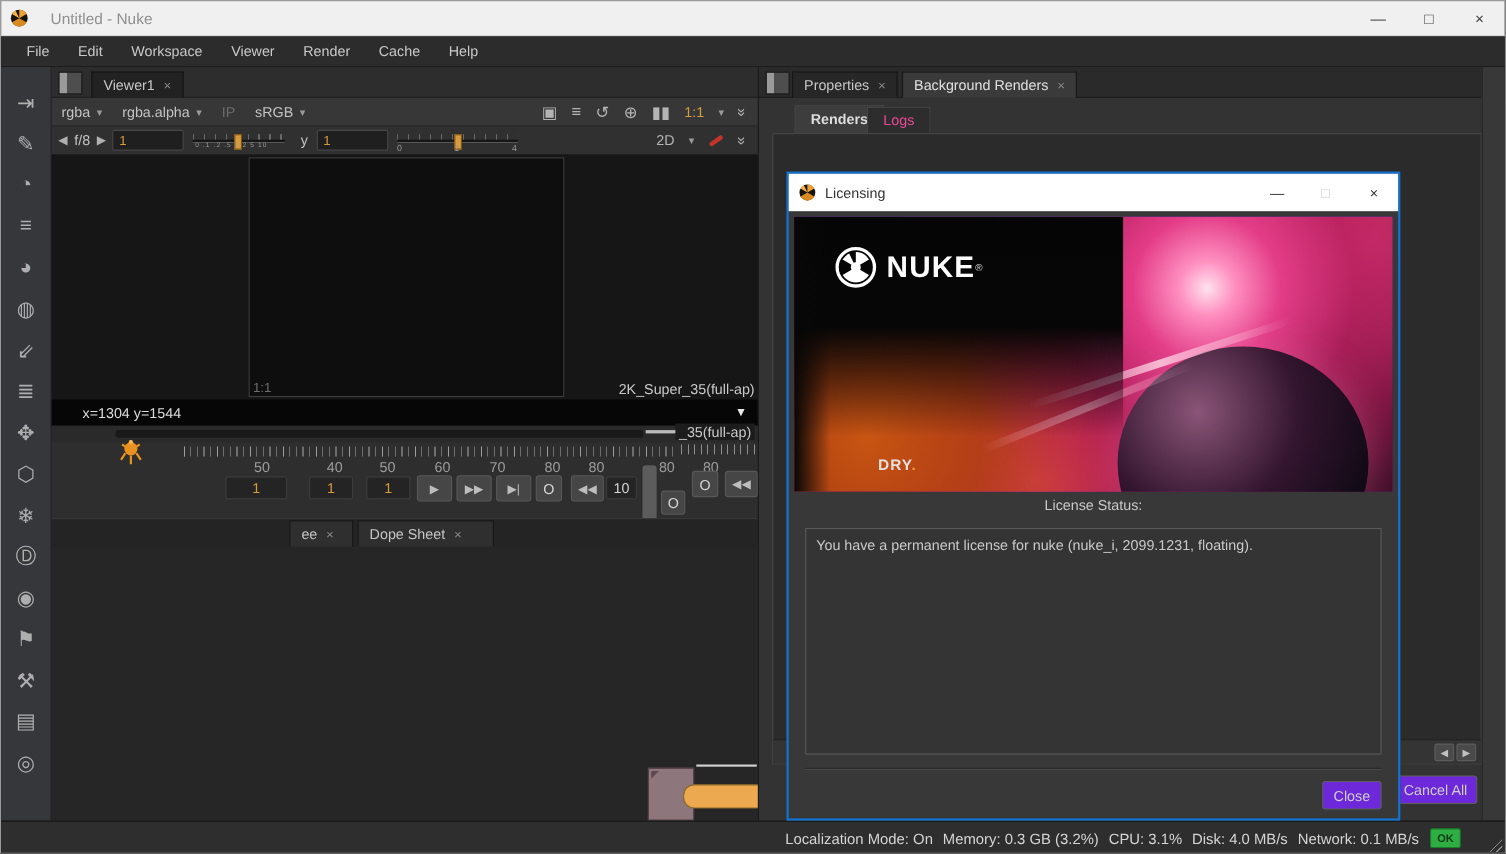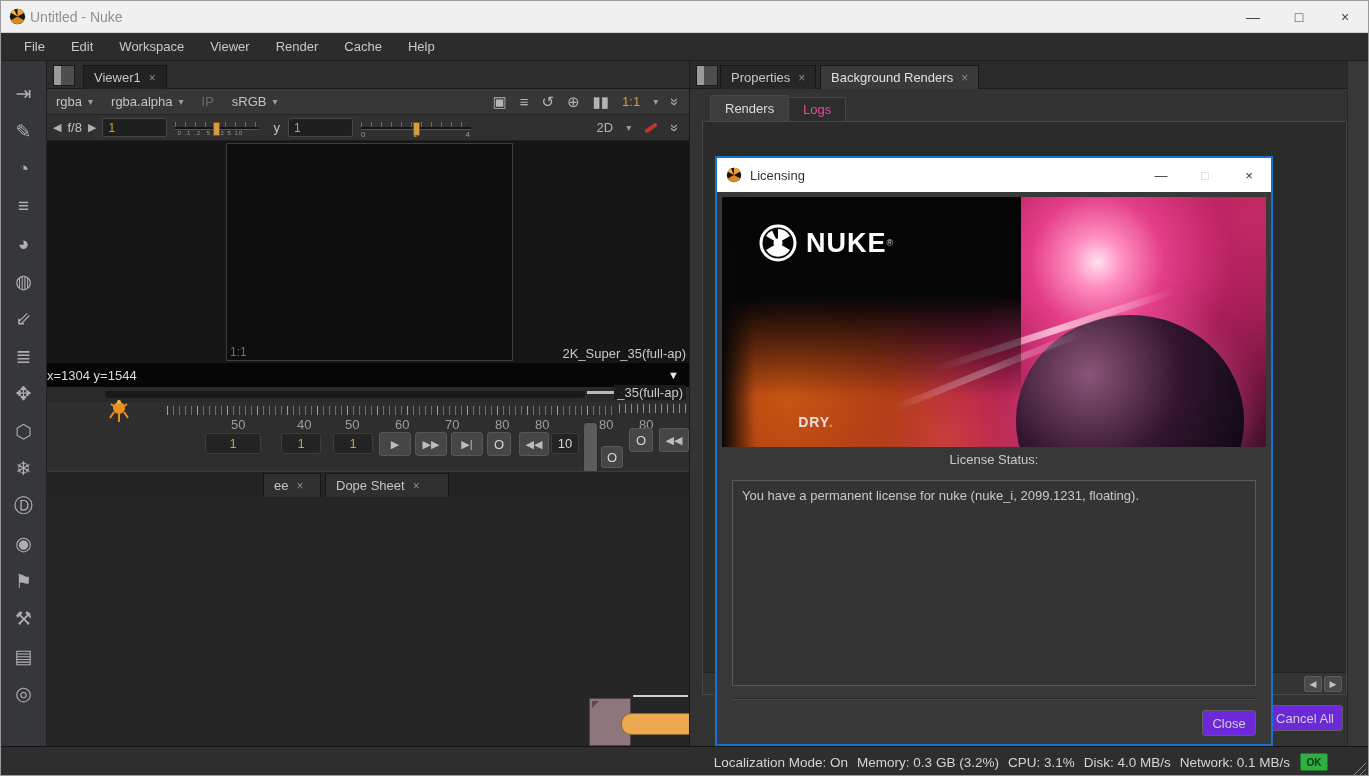--- a/index.html
+++ b/index.html
@@ -2,21 +2,21 @@
 <html><head>
 <meta charset="utf-8">
 <style>
   html,body{margin:0;padding:0;background:#555;}
   .app{position:relative;width:1369px;height:776px;background:#262626;overflow:hidden;
        font-family:"Liberation Sans",sans-serif;border:1px solid #9a9a9a;box-sizing:border-box;
        -webkit-font-smoothing:antialiased;}
   
   .titlebar{position:absolute;left:0;top:0;width:100%;height:32px;background:#f0f0f0;
             border-bottom:1px solid #cfcfcf;display:flex;align-items:center;box-sizing:border-box;}
-  .titlebar .title{color:#8f8f8f;font-size:14px;margin-left:4px;}
+  .titlebar .title{color:#8f8f8f;font-size:14px;margin-left:20px;}
   .app-icon{margin-left:8px;}
   .winbtns{margin-left:auto;display:flex;align-items:center;}
   .winbtns span{width:46px;text-align:center;color:#444;font-size:14px;cursor:default;}
   
   .menubar{position:absolute;left:0;top:32px;width:100%;height:28px;background:#2c2c2c;
            display:flex;align-items:center;padding-left:10px;box-sizing:border-box;border-bottom:1px solid #1d1d1d;}
   .menubar span{color:#c9c9c9;font-size:13px;padding:0 13px;}
   
   .tools{position:absolute;left:0;top:60px;width:46px;height:685px;background:#35373a;
          border-right:1px solid #202020;display:flex;flex-direction:column;align-items:center;padding-top:14px;box-sizing:border-box;}
@@ -45,21 +45,21 @@
   .mini-slider .track{position:absolute;left:0;right:0;top:5px;height:2px;background:#141414;border-bottom:1px solid #555;}
   .mini-slider .ticks{position:absolute;left:0;right:0;top:0;height:7px;
       background:repeating-linear-gradient(to right,#6a6a6a 0 1px,transparent 1px 10px);}
   .mini-slider .handle{position:absolute;top:0;width:5px;height:12px;background:#d79a3c;border:1px solid #7a5512;}
   .mini-slider .lab{position:absolute;top:8px;font-size:6px;color:#9a9a9a;letter-spacing:1px;white-space:nowrap;}
   .canvas{position:absolute;left:0;top:80px;width:100%;height:222px;background:#161616;}
   .vrect{position:absolute;left:179px;top:2px;width:285px;height:216px;border:1px solid #3e3e3e;background:#0e0e0e;}
   .vrect .scale{position:absolute;left:3px;bottom:1px;color:#6e6e6e;font-size:12px;}
   .fmt{position:absolute;right:3px;bottom:2px;color:#c9c9c9;font-size:13px;}
   .infobar{position:absolute;left:0;top:302px;width:100%;height:24px;background:#060606;display:flex;align-items:center;box-sizing:border-box;}
-  .infobar .coords{color:#dcdcdc;font-size:13px;}
+  .infobar .coords{color:#dcdcdc;font-size:13px;margin-left:28px;}
   .infobar .dd{margin-left:auto;margin-right:10px;color:#e8e8e8;font-size:11px;}
   .glitch{position:absolute;left:0;top:326px;width:100%;height:15px;background:#2a2a2a;}
   .glitch .bar{position:absolute;left:58px;top:4px;width:480px;height:7px;background:#191919;border-radius:3px;}
   .glitch .fmt2{position:absolute;right:3px;top:-2px;color:#c9c9c9;font-size:13px;background:#1c1c1c;padding:0 3px;}
   .glitch .liteline{position:absolute;left:540px;right:4px;top:4px;height:3px;background:#b9b9b9;}
   .tl{position:absolute;left:0;top:341px;width:100%;height:69px;background:#2e2e2e;}
   .ruler{position:absolute;top:4px;height:9px;
      background:repeating-linear-gradient(to right,#8e8e8e 0 1px,transparent 1px 6px);}
   .ruler.big{background:repeating-linear-gradient(to right,#9e9e9e 0 1px,transparent 1px 30px),
      repeating-linear-gradient(to right,#6e6e6e 0 1px,transparent 1px 6px);}
@@ -335,21 +335,21 @@
         <span>Properties</span>
         <span class="x">×</span>
       </div>
       <div class="tab active" style="left:130px;">
         <span>Background Renders</span>
         <span class="x">×</span>
       </div>
     </div>
 
     <div class="subtabs">
-      <div class="subtab on" style="left:20px;">Renders</div>
+      <div class="subtab on" style="left:32px;font-weight:bold;">Renders</div>
       <div class="subtab off" style="left:98px;">Logs</div>
     </div>
 
     <div class="rframe">
       <div class="hscroll">
         <span class="sbtn" style="right:24px;">◀</span>
         <span class="sbtn" style="right:4px;">▶</span>
       </div>
     </div>
     <div class="rgutter"></div>

